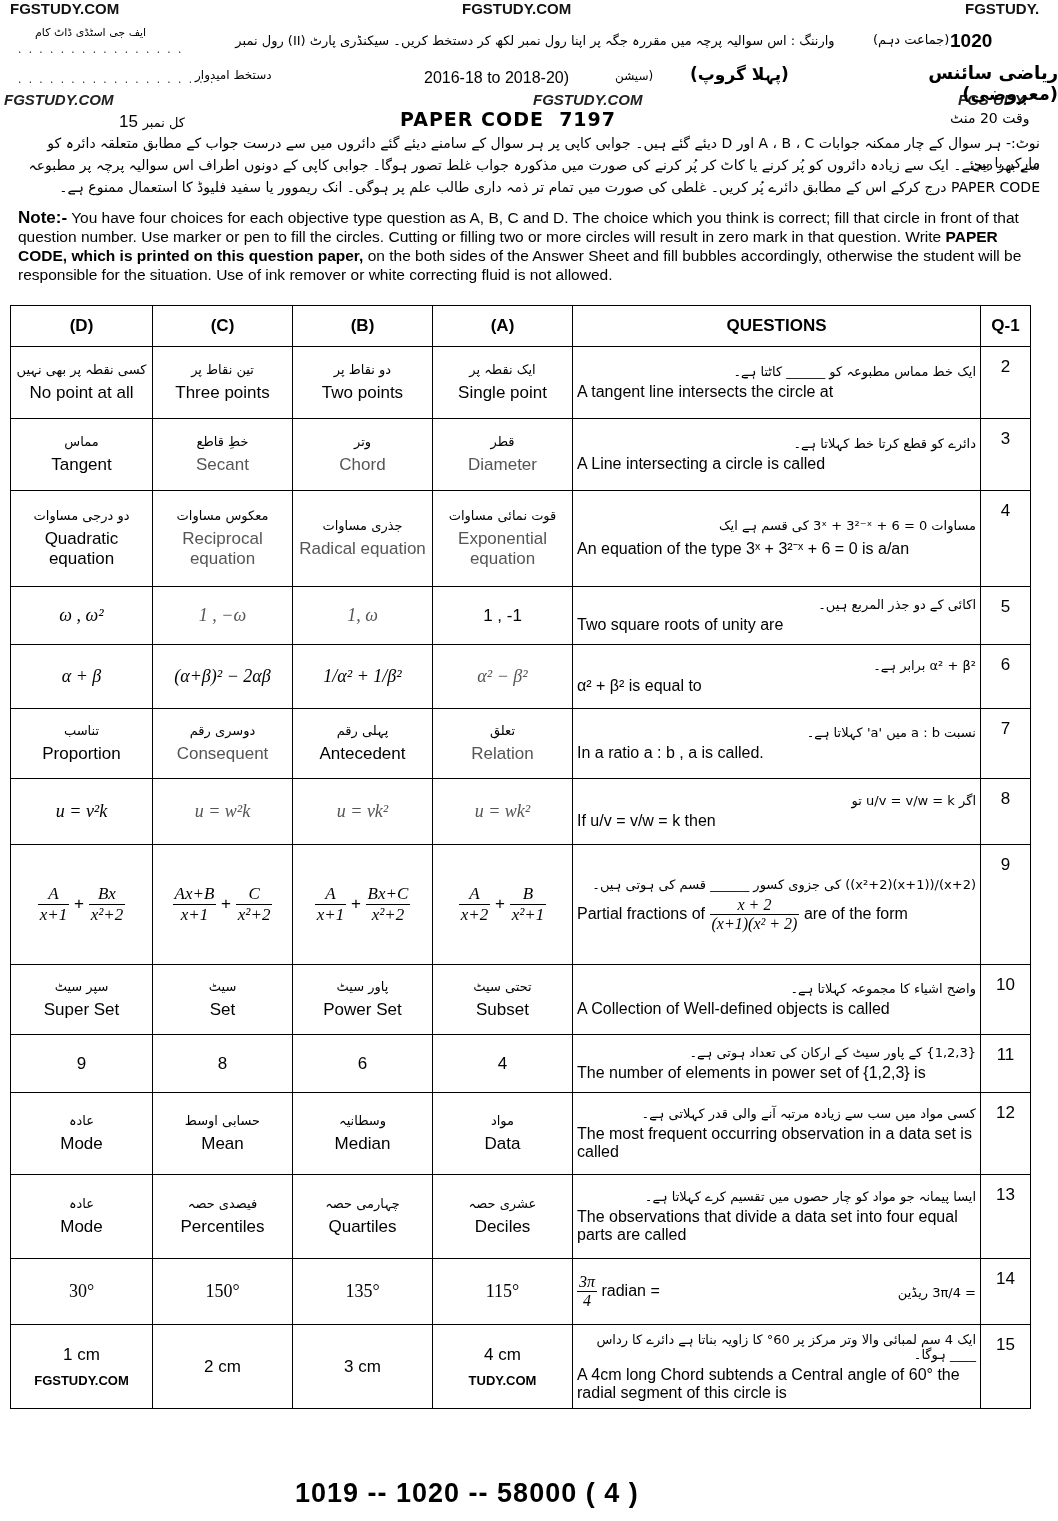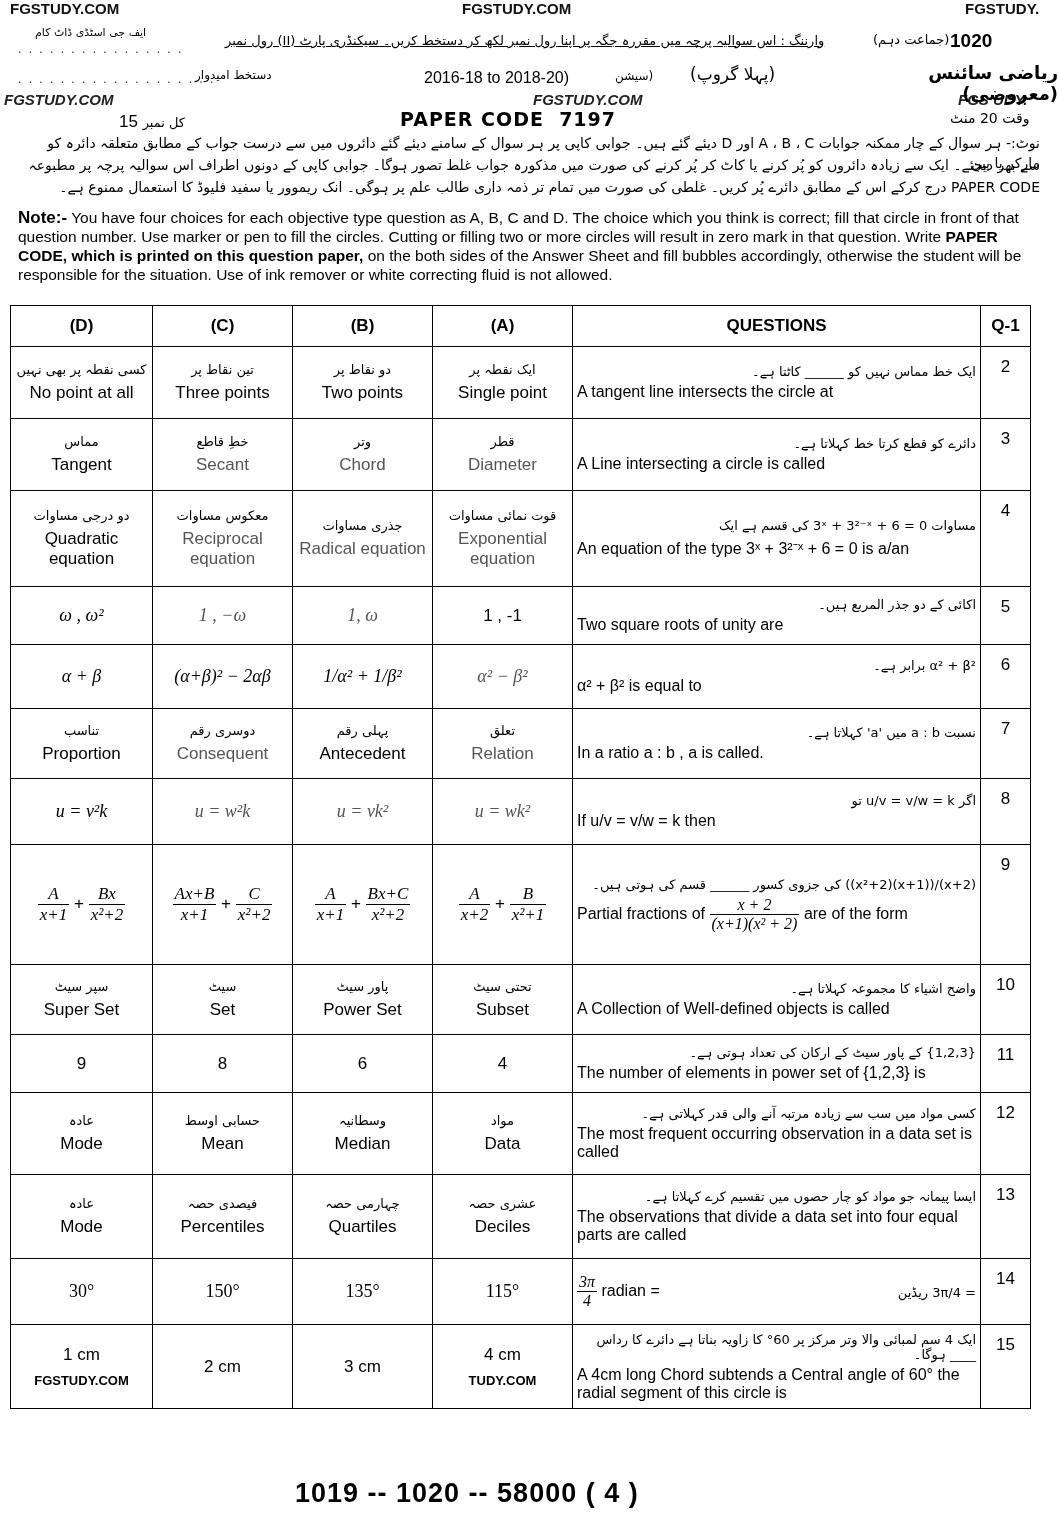--- a/index.html
+++ b/index.html
@@ -34,24 +34,24 @@
 <div class="wm" style="left:10px;top:0px;">FGSTUDY.COM</div>
 <div class="wm" style="left:462px;top:0px;">FGSTUDY.COM</div>
 <div class="wm" style="left:965px;top:0px;">FGSTUDY.</div>
 <div class="wm it" style="left:4px;top:91px;">FGSTUDY.COM</div>
 <div class="wm it" style="left:533px;top:91px;">FGSTUDY.COM</div>
 <div class="wm it" style="left:958px;top:91px;">FGS UDY.</div>
 <div class="abs urdu" style="left:35px;top:26px;font-size:11px;">ایف جی اسٹڈی ڈاٹ کام</div>
 
 <div class="abs" style="left:950px;top:30px;font-size:19px;font-weight:bold;text-align:right;">1020</div>
 <div class="abs urdu" style="left:873px;top:32px;font-size:13px;">(جماعت دہم)</div>
-<div class="abs urdu" style="left:225px;top:33px;width:620px;font-size:13px;text-align:left;text-decoration:underline;">وارننگ : اس سوالیہ پرچہ میں مقررہ جگہ پر اپنا رول نمبر لکھ کر دستخط کریں۔ سیکنڈری پارٹ (II) رول نمبر</div>
+<div class="abs urdu" style="left:225px;top:33px;width:620px;font-size:13px;text-align:center;">وارننگ : اس سوالیہ پرچہ میں مقررہ جگہ پر اپنا رول نمبر لکھ کر دستخط کریں۔ سیکنڈری پارٹ (II) رول نمبر</div>
 <div class="dots" style="left:18px;top:42px;">. .  . . . . . . . . . . .   .   . .</div>
 <div class="abs urdu" style="left:855px;top:62px;font-size:18px;font-weight:bold;">ریاضی سائنس (معروضی)</div>
-<div class="abs urdu" style="left:690px;top:64px;font-size:17px;font-weight:normal;">(پہلا گروپ)</div>
+<div class="abs urdu" style="left:690px;top:64px;font-size:17px;font-weight:bold;">(پہلا گروپ)</div>
 <div class="abs urdu" style="left:615px;top:69px;font-size:12px;">(سیشن</div>
 <div class="abs" style="left:424px;top:69px;font-size:16px;">2016-18  to  2018-20)</div>
 <div class="abs urdu" style="left:195px;top:68px;font-size:12px;">دستخط امیدوار</div>
 <div class="dots" style="left:18px;top:72px;">. . . . . . . . .   . . . . . . . . . .</div>
 <div class="abs" style="left:103px;top:112px;font-size:17px;margin-left:16px;"><span>15</span> <span class="urdu" style="font-size:13px;">کل نمبر</span></div>
 <div class="abs urdu" style="left:950px;top:110px;font-size:14px;">وقت 20 منٹ</div>
 <div class="paper-code"><span>PAPER CODE</span>&nbsp;&nbsp;<span>7197</span></div>
 
 <div class="note-urdu" style="top:133px;">نوٹ:- ہر سوال کے چار ممکنہ جوابات A ، B ، C اور D دیئے گئے ہیں۔ جوابی کاپی پر ہر سوال کے سامنے دیئے گئے دائروں میں سے درست جواب کے مطابق متعلقہ دائرہ کو مارکر یا پین</div>
 <div class="note-urdu" style="top:155px;">سے بھر دیجئے۔ ایک سے زیادہ دائروں کو پُر کرنے یا کاٹ کر پُر کرنے کی صورت میں مذکورہ جواب غلط تصور ہوگا۔ جوابی کاپی کے دونوں اطراف اس سوالیہ پرچہ پر مطبوعہ</div>
@@ -83,21 +83,21 @@
     </tr>
   </thead>
   <tbody>
 
 
     <tr style="height:72px">
       <td class="opt"><span class="u">کسی نقطہ پر بھی نہیں</span><span>No point at all</span></td>
       <td class="opt"><span class="u">تین نقاط پر</span><span>Three points</span></td>
       <td class="opt"><span class="u">دو نقاط پر</span><span>Two points</span></td>
       <td class="opt"><span class="u">ایک نقطہ پر</span><span>Single point</span></td>
-      <td class="ques"><span class="u">ایک خط مماس نہیں کو ______ کاٹتا ہے۔</span><span>A tangent line intersects the circle at</span></td>
+      <td class="ques"><span class="u">ایک خط مماس مطبوعہ کو ______ کاٹتا ہے۔</span><span>A tangent line intersects the circle at</span></td>
       <td class="qno">2</td>
     </tr>
 
     <tr style="height:72px">
       <td class="opt"><span class="u">مماس</span><span>Tangent</span></td>
       <td class="opt"><span class="u">خطِ قاطع</span><span class="gray">Secant</span></td>
       <td class="opt"><span class="u">وتر</span><span class="gray">Chord</span></td>
       <td class="opt"><span class="u">قطر</span><span class="gray">Diameter</span></td>
       <td class="ques"><span class="u">دائرے کو قطع کرتا خط کہلاتا ہے۔</span><span class="gray">A Line intersecting a circle is called</span></td>
       <td class="qno">3</td>

